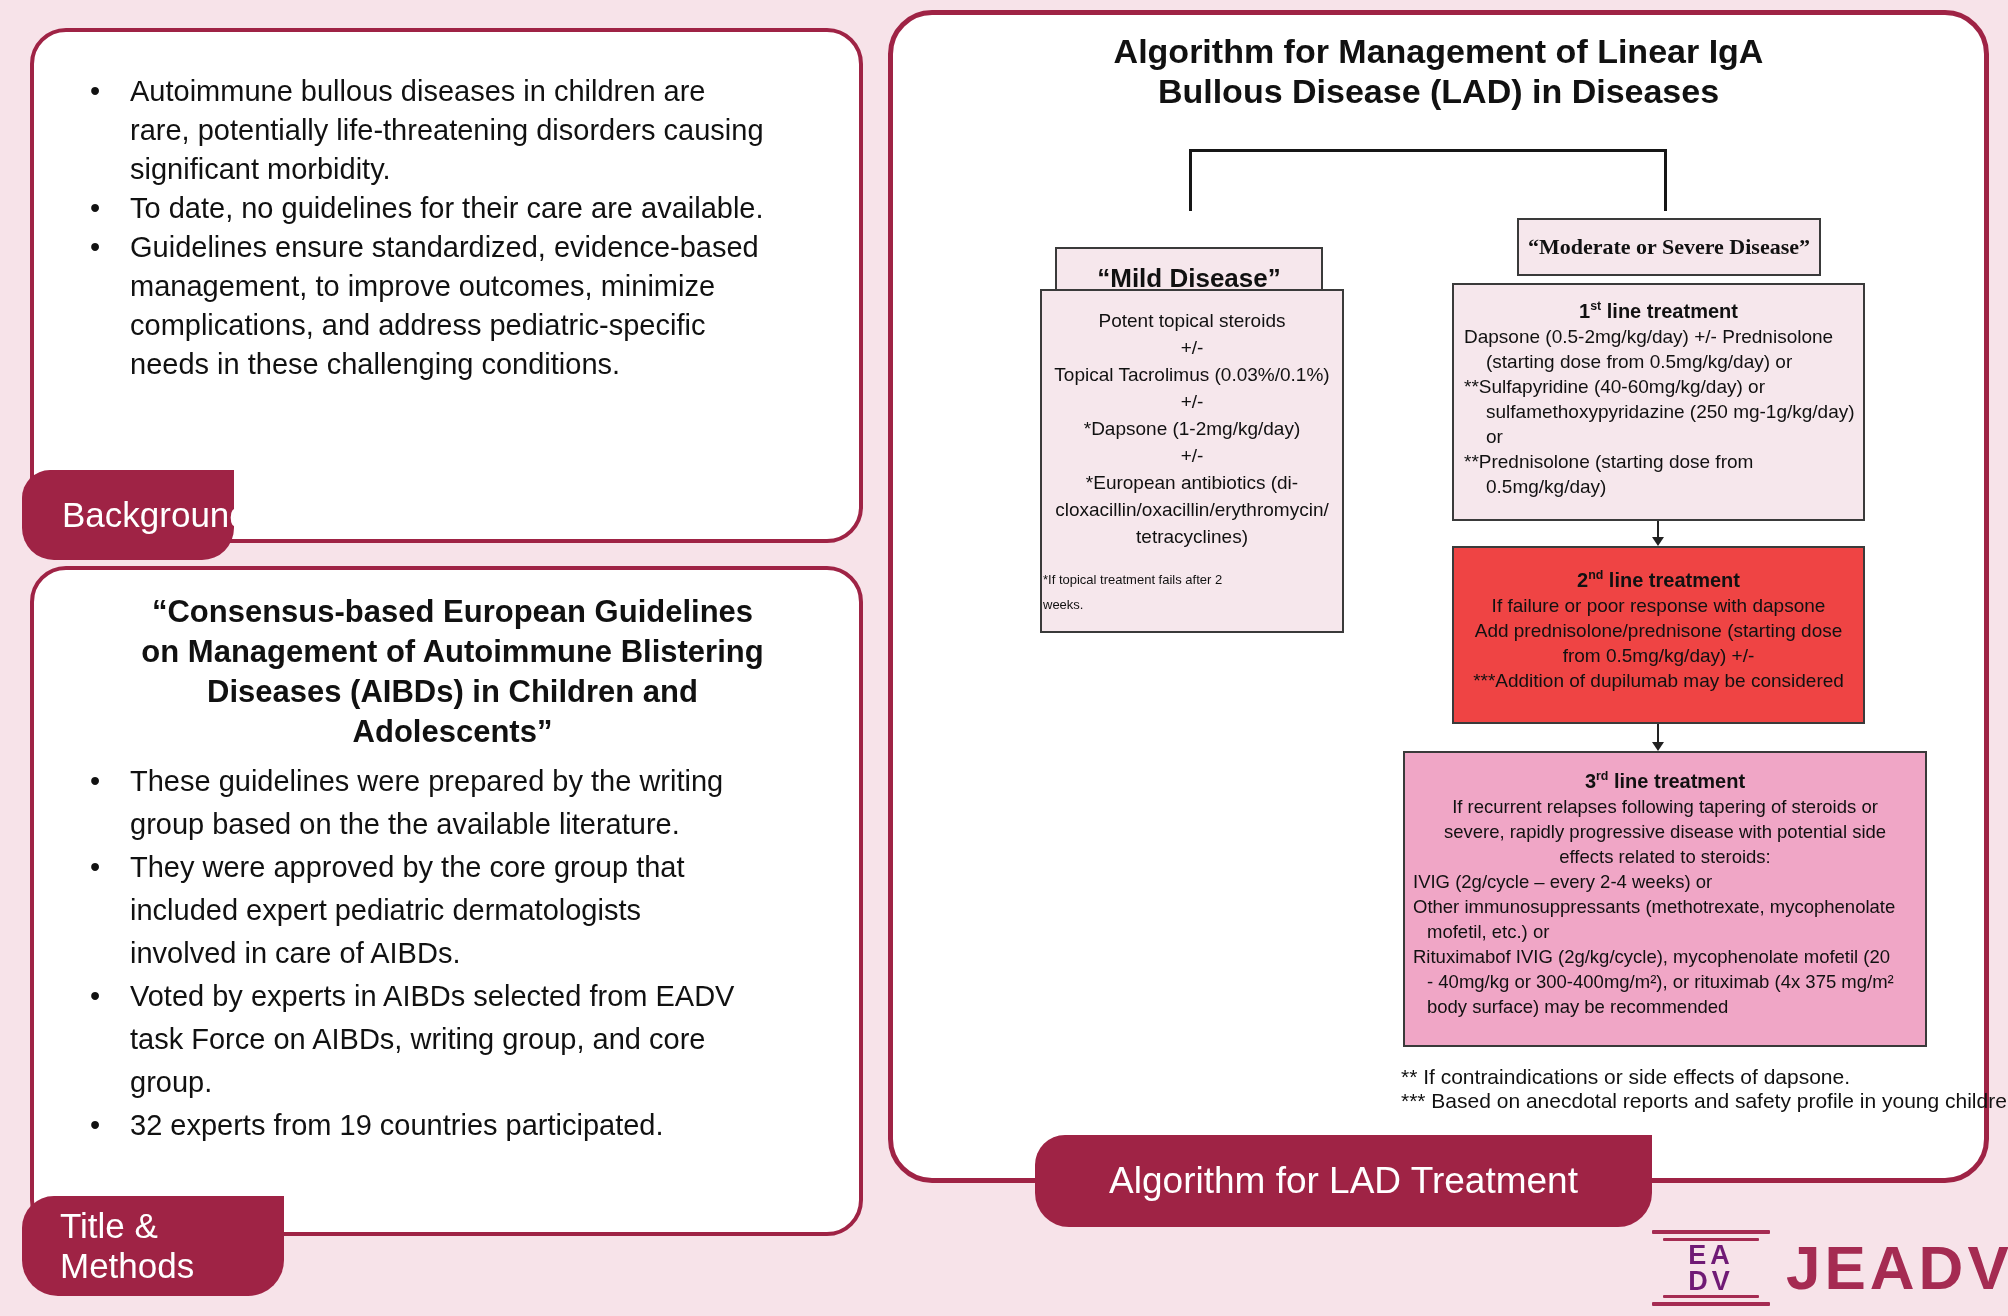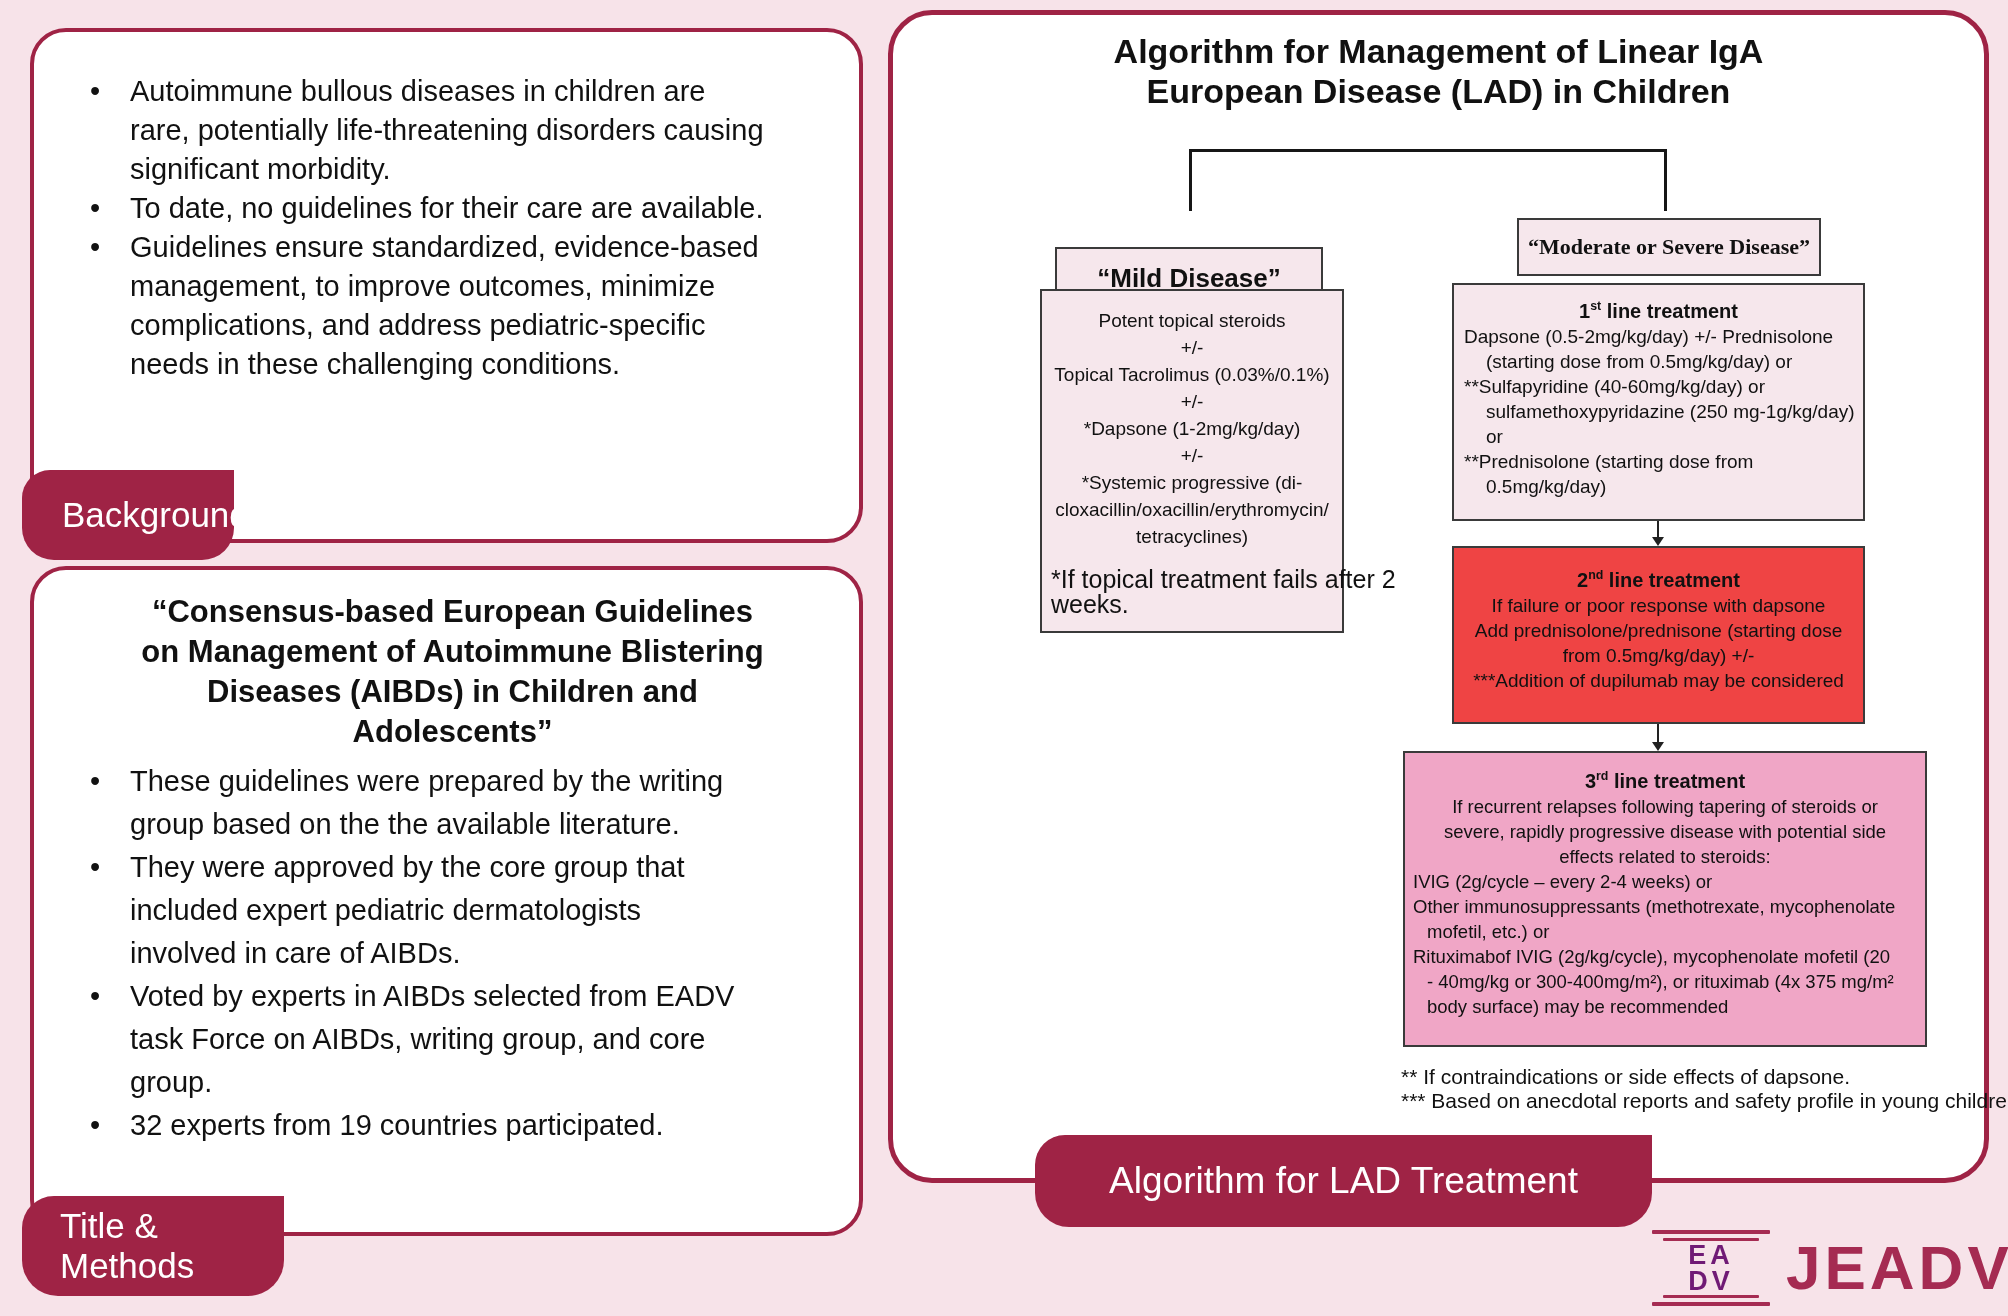--- a/index.html
+++ b/index.html
@@ -44,21 +44,21 @@
   #bracket{position:absolute;left:296px;top:134px;width:478px;height:62px;
     border:3px solid #161616;border-bottom:none;box-sizing:border-box;}
   .fc-box{position:absolute;box-sizing:border-box;border:2px solid #3a3a3a;background:#f6e7ec;}
   #mild-header{left:162px;top:196px;width:268px;height:62px;display:flex;align-items:center;
     justify-content:center;font-weight:bold;font-size:26px;margin-top:36px;}
   #moderate-header{left:624px;top:203px;width:304px;height:58px;display:flex;align-items:center;
     justify-content:center;font-weight:bold;font-size:22px;
     font-family:"Liberation Serif", serif;}
   #mild-box{left:147px;top:274px;width:304px;height:344px;text-align:center;
     font-size:19px;line-height:27px;padding-top:16px;}
-  #mild-footnote{position:absolute;left:150px;top:552px;width:330px;font-size:25px;line-height:25px;margin-left:8px;}
+  #mild-footnote{position:absolute;left:150px;top:552px;width:330px;font-size:13px;line-height:25px;}
   #box-first{left:559px;top:268px;width:413px;height:238px;font-size:19px;line-height:25px;
     padding:8px 10px;}
   #box-second{left:559px;top:531px;width:413px;height:178px;background:#ef4444;text-align:center;
     font-size:19px;line-height:25px;padding-top:14px;}
   #box-third{left:510px;top:736px;width:524px;height:296px;background:#f0a6c6;
     font-size:18.5px;line-height:25px;padding:10px 8px;}
   .fc-title{font-weight:bold;font-size:20px;text-align:center;line-height:26px;}
   .ord{font-size:0.62em;vertical-align:super;}
   .fc-line{white-space:nowrap;}
   .ind{padding-left:22px;}
@@ -153,41 +153,41 @@
   </div>
 </div>
 
 <div id="tab-title-methods" class="tab">
   <span>Title &amp; Methods</span>
 </div>
 
 <div id="panel">
   <div class="p-title">
     <div>Algorithm for Management of Linear IgA</div>
-    <div>European Disease (LAD) in Children</div>
+    <div>Bullous Disease (LAD) in Diseases</div>
   </div>
 
   <div id="bracket"></div>
 
   <div id="mild-header" class="fc-box">
     <span>“Mild Disease”</span>
   </div>
 
   <div id="moderate-header" class="fc-box">
     <span>“Moderate or Severe Disease”</span>
   </div>
 
   <div id="mild-box" class="fc-box">
     <div class="fc-line">Potent topical steroids</div>
     <div class="fc-line">+/-</div>
     <div class="fc-line">Topical Tacrolimus (0.03%/0.1%)</div>
     <div class="fc-line">+/-</div>
     <div class="fc-line">*Dapsone (1-2mg/kg/day)</div>
     <div class="fc-line">+/-</div>
-    <div class="fc-line">*Systemic progressive (di-</div>
+    <div class="fc-line">*European antibiotics (di-</div>
     <div class="fc-line">cloxacillin/oxacillin/erythromycin/</div>
     <div class="fc-line">tetracyclines)</div>
   </div>
 
   <div id="mild-footnote">
     <div class="fc-line">*If topical treatment fails after 2</div>
     <div class="fc-line">weeks.</div>
   </div>
 
   <div id="box-first" class="fc-box">

